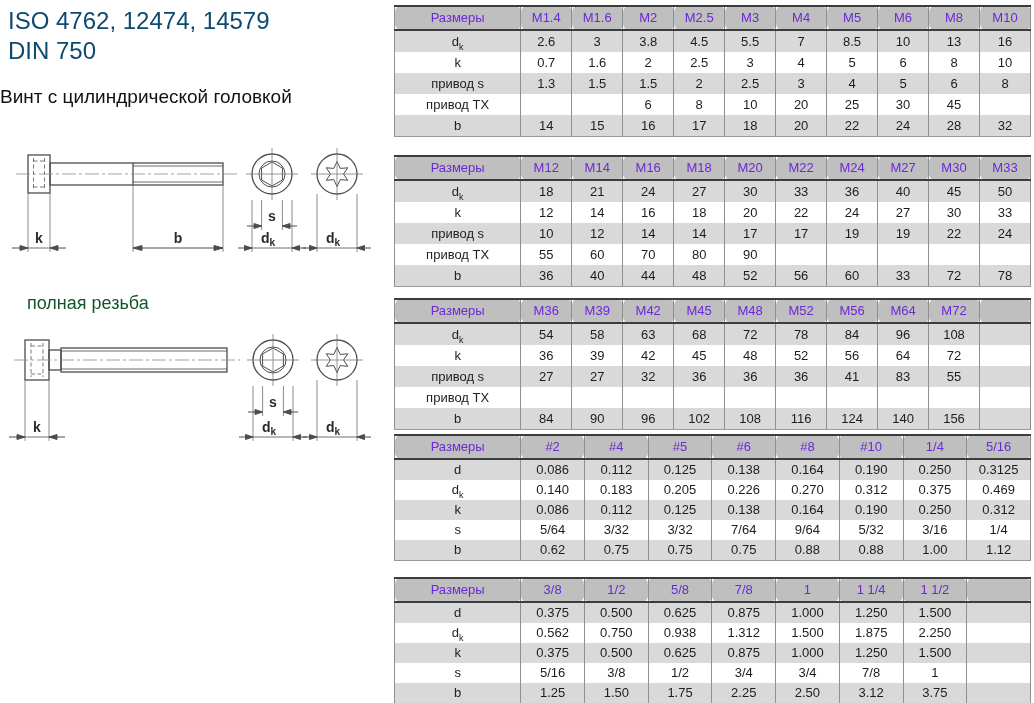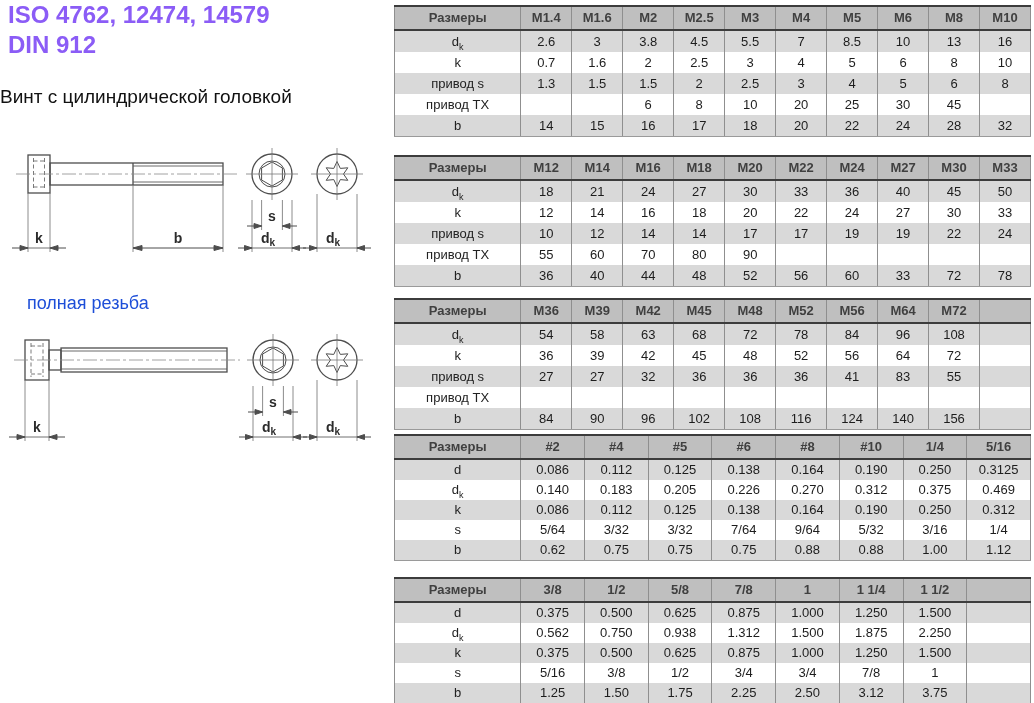--- a/index.html
+++ b/index.html
@@ -1,51 +1,51 @@
 <!DOCTYPE html>
 <html style="--table-header-bg: #bfbfbf; --row-shade-bg: #d9d9d9; --border-dark: #3c3c3c; --border-gray: #8f8f8f;"><head>
 <meta charset="utf-8">
 <style>
   html,body{margin:0;padding:0;background:#fff;}
   .canvas{position:relative;width:1034px;height:703px;background:#fff;overflow:hidden;
           font-family:"Liberation Sans",sans-serif;color:#1a1a1a;}
   
-  .titleblock{position:absolute;left:8px;top:0;font-size:24px;font-weight:bold;line-height:1.27;color:#8b5cf6;}
+  .titleblock{position:absolute;left:8px;top:6px;font-size:24px;font-weight:normal;line-height:1.27;color:#0c4a6e;}
   .subtitle{position:absolute;left:0;top:86px;font-size:19px;color:#111;}
-  .fullthread{position:absolute;left:27px;top:293px;font-size:18px;color:#1d4ed8;}
+  .fullthread{position:absolute;left:27px;top:293px;font-size:18px;color:#14532d;}
   
   .draw1{position:absolute;left:4px;top:140px;}
   .draw2{position:absolute;left:4px;top:322px;}
   svg text{font-family:"Liberation Sans",sans-serif;font-weight:bold;font-size:14px;fill:#2b2b2b;}
   svg .sub{font-size:10px;}
   
   .tables{position:absolute;left:394px;top:0;width:637px;height:703px;}
   table.spec{position:absolute;left:0;width:100%;border-collapse:collapse;table-layout:fixed;
              font-size:13px;color:#1d1d1d;}
   #t1{top:5px}#t2{top:155px}#t3{top:298px}#t4{top:434px}#t5{top:577px}
   table.spec th,table.spec td{border-left:1px solid #8f8f8f;border-right:1px solid #8f8f8f;
       text-align:center;padding:0;height:21px;line-height:21px;white-space:nowrap;overflow:hidden;}
   table.spec thead th{background:var(--table-header-bg,#bfbfbf);border-top:2px solid #3c3c3c;
-      border-bottom:2px solid #3c3c3c;font-weight:bold;height:22px;line-height:22px;color:#404040;}
+      border-bottom:2px solid #3c3c3c;font-weight:normal;height:22px;line-height:22px;color:#6d28d9;border-radius:6px;}
   table.spec th:first-child{width:19.7%;}
   table.spec tbody tr:nth-child(odd) td{background:var(--row-shade-bg,#d9d9d9);}
   table.spec tbody tr:last-child td{border-bottom:1px solid #9a9a9a;}
   table.spec.compact th,table.spec.compact td{height:20px;line-height:20px;}
   table.spec.compact thead th{height:22px;line-height:22px;}
   table.spec sub{font-size:9px;line-height:0;}
   .rowlab{color:#222;}
 </style>
 </head>
 <body>
 
 <div class="canvas">
 
   <div class="titleblock">
     <div>ISO 4762, 12474, 14579</div>
-    <div>DIN 912</div>
+    <div>DIN 750</div>
   </div>
   <div class="subtitle">Винт с цилиндрической головкой</div>
 
   <svg class="draw1" width="378" height="140" viewBox="0 0 378 140">
     <g stroke="#4d4d4d" stroke-width="1.3" fill="none">
       <rect x="24" y="15" width="22" height="38"></rect>
       <rect x="46" y="23" width="173" height="22"></rect>
       <line x1="129" y1="23" x2="129" y2="45"></line>
     </g>
     <g stroke="#5a5a5a" stroke-width="0.9" fill="none">

